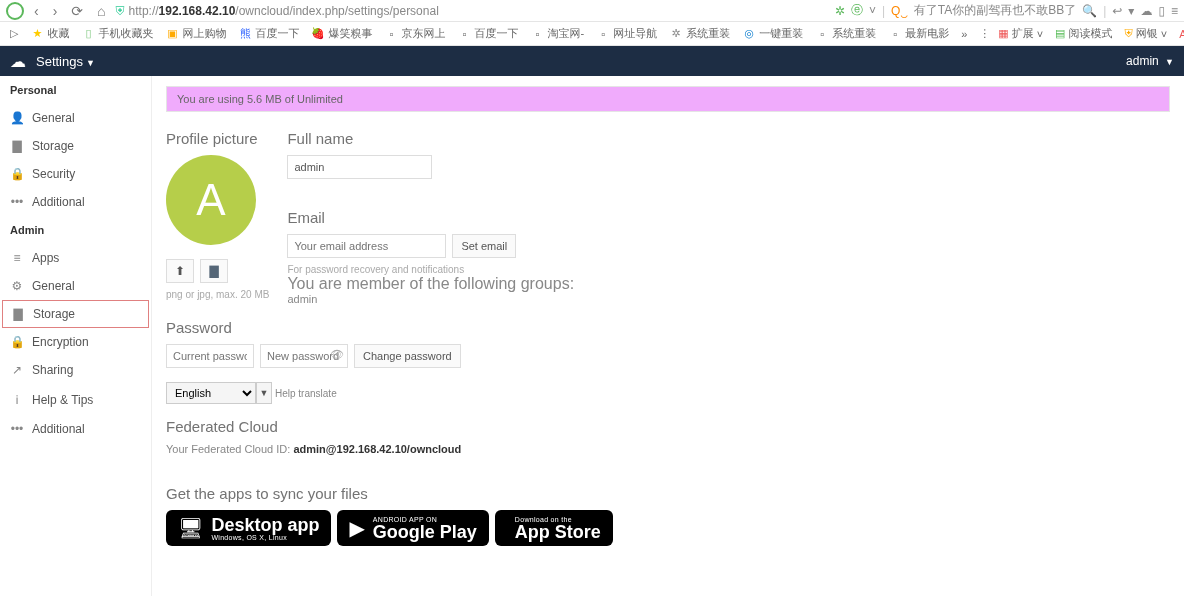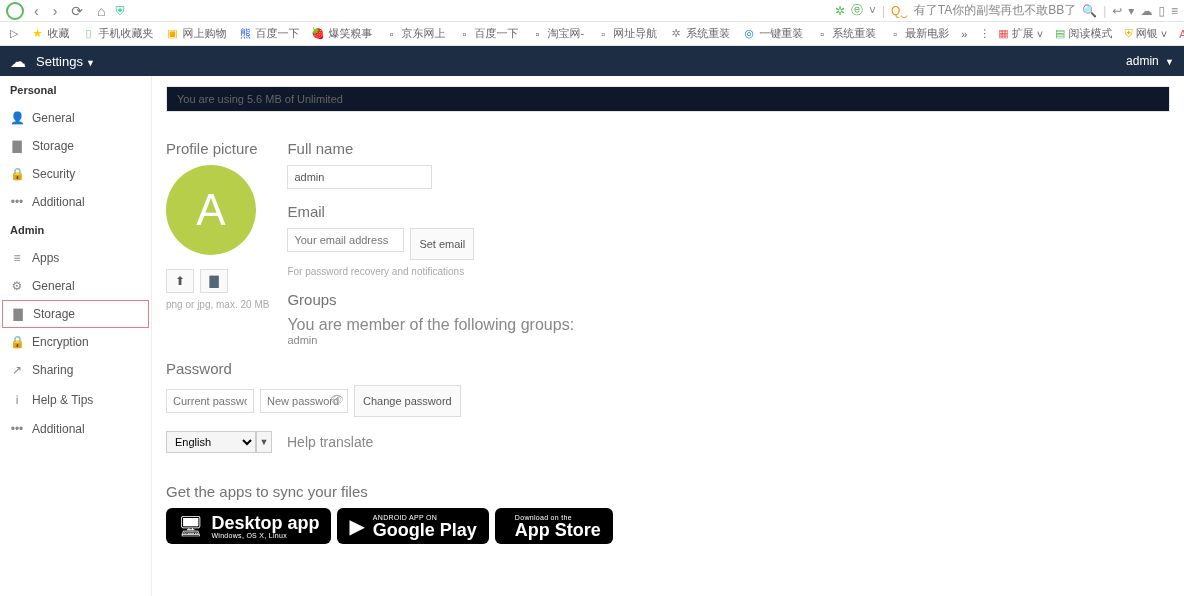--- a/index.html
+++ b/index.html
@@ -31,61 +31,64 @@
 
 
 .content { display: flex; height: calc(596px - 22px - 24px - 30px); }
 .sidebar { width: 152px; border-right: 1px solid #eee; }
 .side-head { padding: 8px 10px; font-size: 11px; font-weight: bold; color: #333; }
 .side-item { display: flex; align-items: center; gap: 8px; padding: 7px 10px; font-size: 12px; color: #555; cursor: pointer; }
 .side-item.selected { border: 1px solid #e08080; background: #fff; margin: 0 2px; padding: 6px 8px; }
 .side-item .ico { width: 14px; text-align: center; color: #888; font-size: 12px; }
 
 .main { flex: 1; padding: 10px 14px 20px 14px; overflow-y: auto; color: #555; }
-.info-box { background: #0f172a; border: 1px solid #e5e5e5; padding: 6px 10px; font-size: 11px; color: #666; margin-bottom: 28px; }
+.info-box { background: #f0abfc; border: 1px solid #e5e5e5; padding: 6px 10px; font-size: 11px; color: #666; margin-bottom: 18px; }
 .row { display: flex; gap: 18px; margin-bottom: 14px; }
 .col { display: flex; flex-direction: column; }
 h2 { font-size: 15px; font-weight: 400; color: #737373; margin-bottom: 8px; }
 .avatar { width: 90px; height: 90px; border-radius: 50%; background: #b6ce4a; color: #fff; display: flex; align-items: center; justify-content: center; font-size: 44px; font-weight: 300; }
 .avatar-btns { display: flex; gap: 6px; margin-top: 14px; }
 .icon-btn { width: 28px; height: 24px; border: 1px solid #ddd; background: #fafafa; display: flex; align-items: center; justify-content: center; cursor: pointer; font-size: 12px; color: #555; }
 .hint { font-size: 10px; color: #aaa; margin-top: 6px; }
 input[type=text], input[type=password], input[type=email] { height: 24px; border: 1px solid #ddd; padding: 0 6px; font-size: 11px; color: #555; }
 .fullname-input { width: 145px; }
-.email-input { width: 117px; }
-.btn { height: 32px; border: 1px solid #ddd; background: #fafafa; padding: 0 8px; font-size: 11px; color: #555; cursor: pointer; }
+.email-input { width: 159px; }
+.btn { height: 24px; border: 1px solid #ddd; background: #fafafa; padding: 0 8px; font-size: 11px; color: #555; cursor: pointer; }
 .section { margin-bottom: 14px; }
 .pw-row { display: flex; gap: 6px; align-items: center; }
 .pw-row input { width: 88px; }
 .pw-row .np-wrap { position: relative; }
 .pw-row .eye { position: absolute; right: 4px; top: 4px; color: #aaa; font-size: 11px; }
-.lang-row { display: flex; gap: 15px; align-items: center; }
+.lang-row { display: flex; gap: 3px; align-items: center; }
 .lang-sel { height: 22px; border: 1px solid #ccc; background: #f5f5f5; padding: 0 4px; font-size: 11px; width: 90px; }
 .lang-caret { width: 16px; height: 22px; border: 1px solid #ccc; background: #f5f5f5; display: flex; align-items: center; justify-content: center; font-size: 9px; cursor: pointer; }
-.link { color: #888; font-size: 14px; cursor: pointer; }
+.link { color: #888; font-size: 10px; cursor: pointer; }
 .fed-id { font-size: 11px; color: #888; }
 .fed-id b { color: #333; font-weight: 600; }
 .apps-row { display: flex; gap: 6px; margin-top: 8px; }
 .badge { background: #000; color: #fff; border-radius: 6px; padding: 6px 12px; display: flex; align-items: center; gap: 8px; cursor: pointer; height: 36px; }
 .badge .bi { font-size: 20px; }
 .badge .bt { display: flex; flex-direction: column; line-height: 1; }
 .badge .bt .small { font-size: 7px; letter-spacing: 0.3px; }
 .badge .bt .big { font-size: 18px; font-weight: 700; }
 </style>
 </head>
 <body>
 
 <div class="browser-bar">
   <div class="logo"></div>
   <span class="nav-ico">‹</span>
   <span class="nav-ico">›</span>
   <span class="nav-ico">⟳</span>
   <span class="nav-ico">⌂</span>
   <div class="url-wrap">
     <span class="shield">⛨</span>
+    <span>
+      <span>http://</span><span class="dark">192.168.42.10</span><span>/owncloud/index.php/settings/personal</span>
+    </span>
   </div>
   <div class="right">
     <span style="color:#5cb85c;">✲</span>
     <span style="color:#5cb85c;">ⓔ</span>
     <span>˅</span>
     <span style="color:#ccc;">|</span>
     <span class="orange">Q‿</span>
     <span>有了TA你的副驾再也不敢BB了</span>
     <span>🔍</span>
     <span style="color:#ccc;">|</span>
@@ -252,27 +255,26 @@
         <div class="avatar-btns">
           <div class="icon-btn">⬆</div>
           <div class="icon-btn" style="color:#567;">▇</div>
         </div>
         <div class="hint">png or jpg, max. 20 MB</div>
       </div>
 
       <div class="col">
         <h2>Full name</h2>
         <input type="text" class="fullname-input" value="admin" style="">
-        <h2 style="margin-top:14px;">Email</h2>
+        <h2 style="margin-top:30px;">Email</h2>
         <div style="display:flex;gap:6px;">
           <input type="email" class="email-input" placeholder="Your email address" style="">
           <button class="btn">Set email</button>
         </div>
         <div class="hint">For password recovery and notifications</div>
-        <h2 style="margin-top:14px;">Groups</h2>
         <div style="font-size:16px;color:#888;">You are member of the following groups:</div>
         <div style="font-size:11px;color:#888;">admin</div>
       </div>
     </div>
 
     <div class="section">
       <h2>Password</h2>
       <div class="pw-row">
         <input type="password" placeholder="Current password" style="">
         <span class="np-wrap">
@@ -286,20 +288,26 @@
     <div class="section">
       <div class="lang-row">
         <div style="display:flex;">
           <select class="lang-sel"><option>English</option></select>
           <div class="lang-caret">▼</div>
         </div>
         <span class="link">Help translate</span>
       </div>
     </div>
 
+    <div class="section">
+      <h2>Federated Cloud</h2>
+      <div class="fed-id">
+        <span>Your Federated Cloud ID: </span><b>admin@192.168.42.10/owncloud</b>
+      </div>
+    </div>
 
     <div class="section" style="margin-top:30px;">
       <h2>Get the apps to sync your files</h2>
       <div class="apps-row">
         <div class="badge">
           <span class="bi">🖥</span>
           <span class="bt">
               <span class="big">Desktop app</span>
               <span class="small">Windows, OS X, Linux</span>
             </span>

